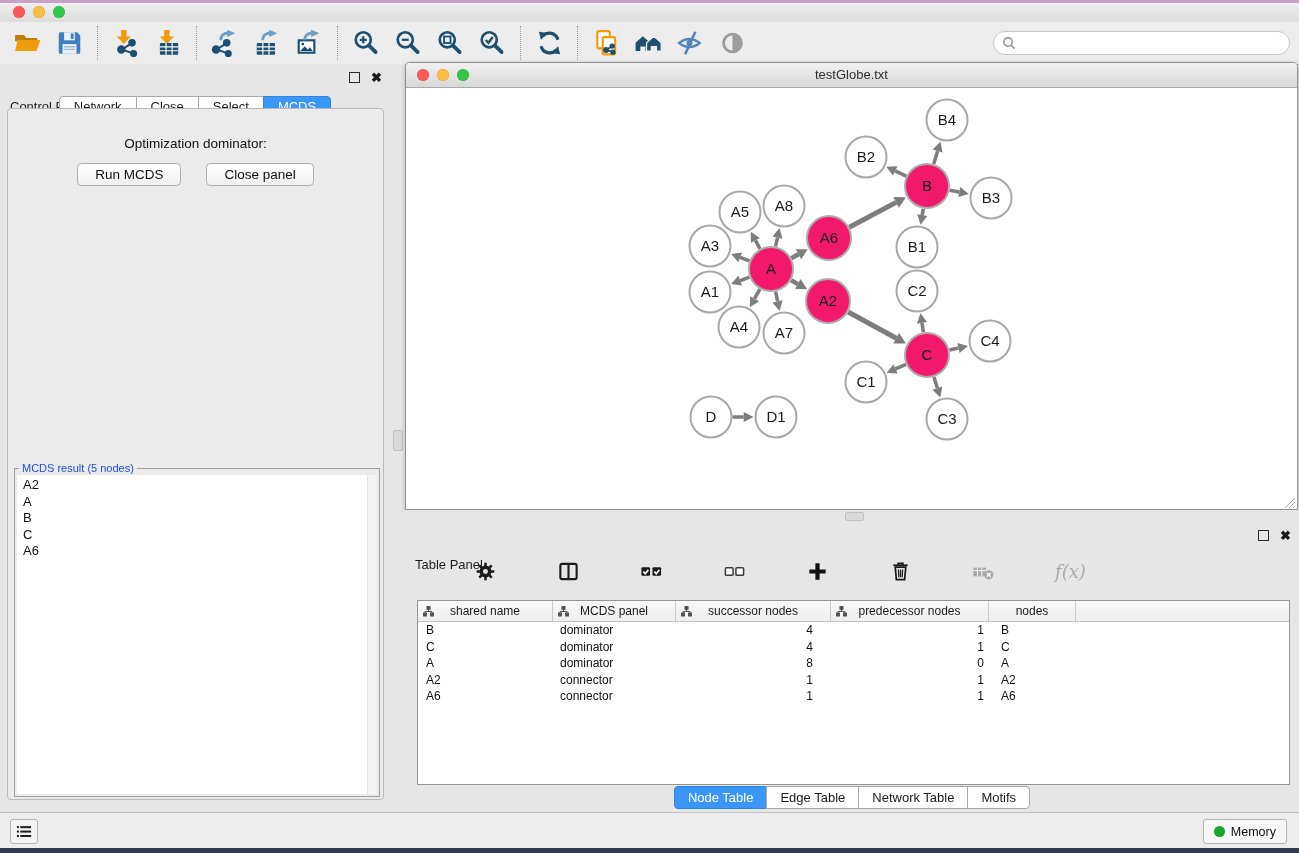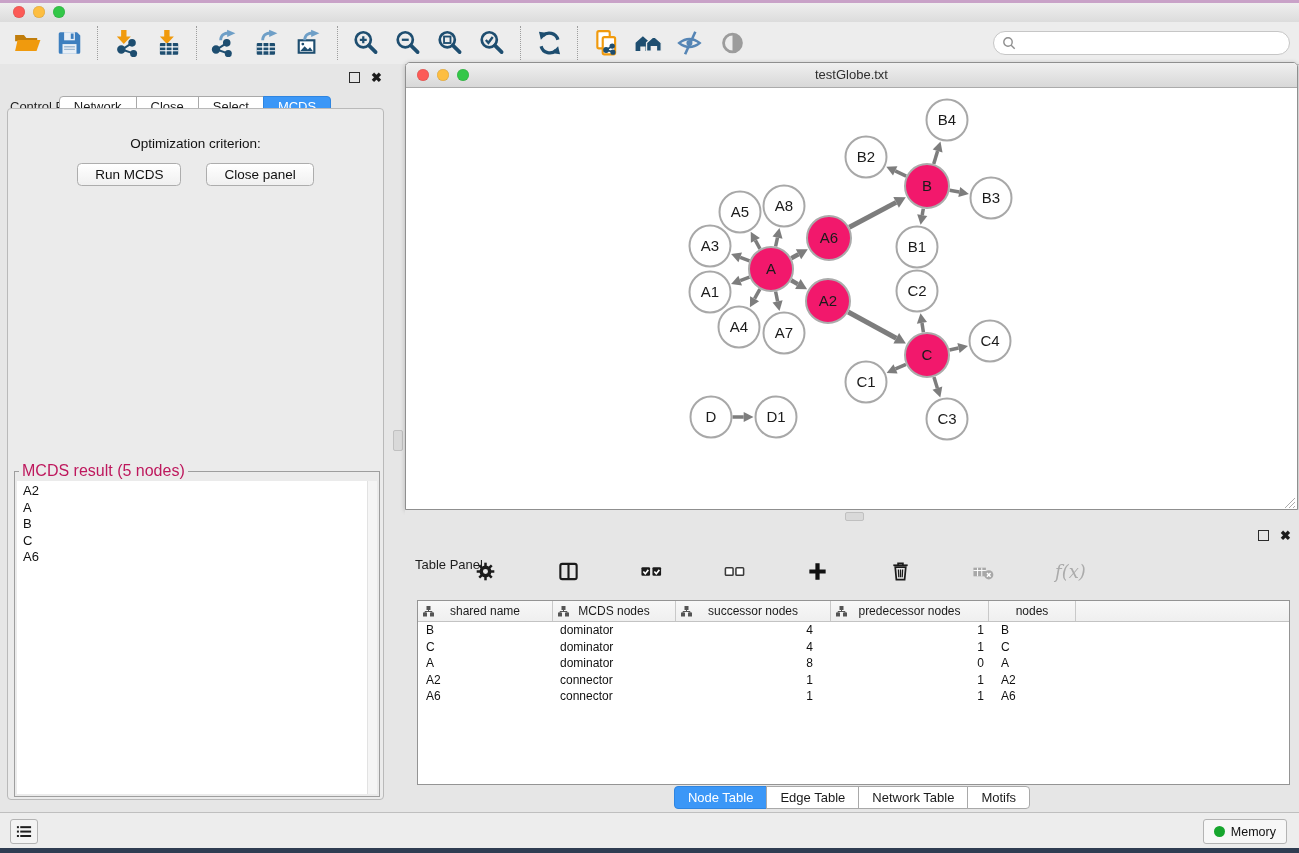--- a/index.html
+++ b/index.html
@@ -53,21 +53,21 @@
   .sel-stepper i{position:absolute;left:5px;width:0;height:0;border-left:5px solid transparent;
     border-right:5px solid transparent;}
   .sel-stepper .up{top:4px;border-bottom:5px solid #fff;}
   .sel-stepper .dn{bottom:4px;border-top:5px solid #fff;}
   .btn-row{display:flex;justify-content:center;gap:25px;margin-top:12px;}
   .mac-btn{height:23px;padding:0 17px;border:1px solid #ADADAD;border-radius:4.5px;
     background:linear-gradient(#FFFFFF,#F0F0F0);font-size:13.5px;color:#111;
     font-family:"Liberation Sans",sans-serif;cursor:default;}
   .result-box{position:absolute;left:6px;right:3px;top:353px;bottom:2px;border:1px solid #9E9E9E;
     margin:0;padding:0;}
-  .result-box legend{font-size:16px;color:#be185d;margin-left:4px;padding:0 3px;}
+  .result-box legend{font-size:11px;color:#1d4ed8;margin-left:4px;padding:0 3px;}
   .result-list{position:absolute;left:2px;right:12px;top:1px;bottom:2px;background:#fff;
     font-size:13px;line-height:16.5px;padding:2px 0 0 6px;color:#111;overflow:hidden;}
   .result-scroll{position:absolute;top:1px;bottom:2px;right:2px;width:9px;background:#F5F5F5;
     border-left:1px solid #E2E2E2;}
   
   .v-divider{position:absolute;left:390px;top:64px;width:15px;height:748px;background:#E6E6E6;}
   .grip-v{position:absolute;left:3px;top:366px;width:8px;height:19px;background:#D9D9D9;
     border:1px solid #C0C0C0;border-radius:2px;}
   .h-divider{position:absolute;left:405px;top:510px;width:894px;height:12px;background:#E6E6E6;}
   .grip-h{position:absolute;left:440px;top:2px;width:17px;height:7px;background:#D9D9D9;
@@ -325,21 +325,21 @@
         <span class="close-ic">✖</span>
       </span>
     </div>
     <div class="seg-tabs" id="cp-tabs">
         <div class="seg">Network</div>
         <div class="seg">Close</div>
         <div class="seg">Select</div>
         <div class="seg active">MCDS</div>
       </div>
     <div class="cp-body">
-      <div class="opt-label">Optimization criterion:</div>
+      <div class="opt-label">Optimization dominator:</div>
       <div class="btn-row">
         <button class="mac-btn">Run MCDS</button>
         <button class="mac-btn">Close panel</button>
       </div>
       <fieldset class="result-box">
         <legend>MCDS result (5 nodes)</legend>
         <div class="result-list" id="mcds-list">
             <div>A2</div>
             <div>A</div>
             <div>B</div>
@@ -552,21 +552,21 @@
           </div>
           <div class="th" style="width:123px">
             <svg class="col-icon" width="11" height="11" viewBox="0 0 11 11">
               <g fill="#555" stroke="#555">
                 <rect x="4" y="0.5" width="3" height="3"></rect>
                 <rect x="0.5" y="7" width="3" height="3"></rect>
                 <rect x="7.5" y="7" width="3" height="3"></rect>
                 <path d="M5.5 3.5 v2 M2 7 v-1.5 h7 V7" fill="none" stroke-width="1"></path>
               </g>
             </svg>
-            <span>MCDS nodes</span>
+            <span>MCDS panel</span>
           </div>
           <div class="th" style="width:155px">
             <svg class="col-icon" width="11" height="11" viewBox="0 0 11 11">
               <g fill="#555" stroke="#555">
                 <rect x="4" y="0.5" width="3" height="3"></rect>
                 <rect x="0.5" y="7" width="3" height="3"></rect>
                 <rect x="7.5" y="7" width="3" height="3"></rect>
                 <path d="M5.5 3.5 v2 M2 7 v-1.5 h7 V7" fill="none" stroke-width="1"></path>
               </g>
             </svg>

